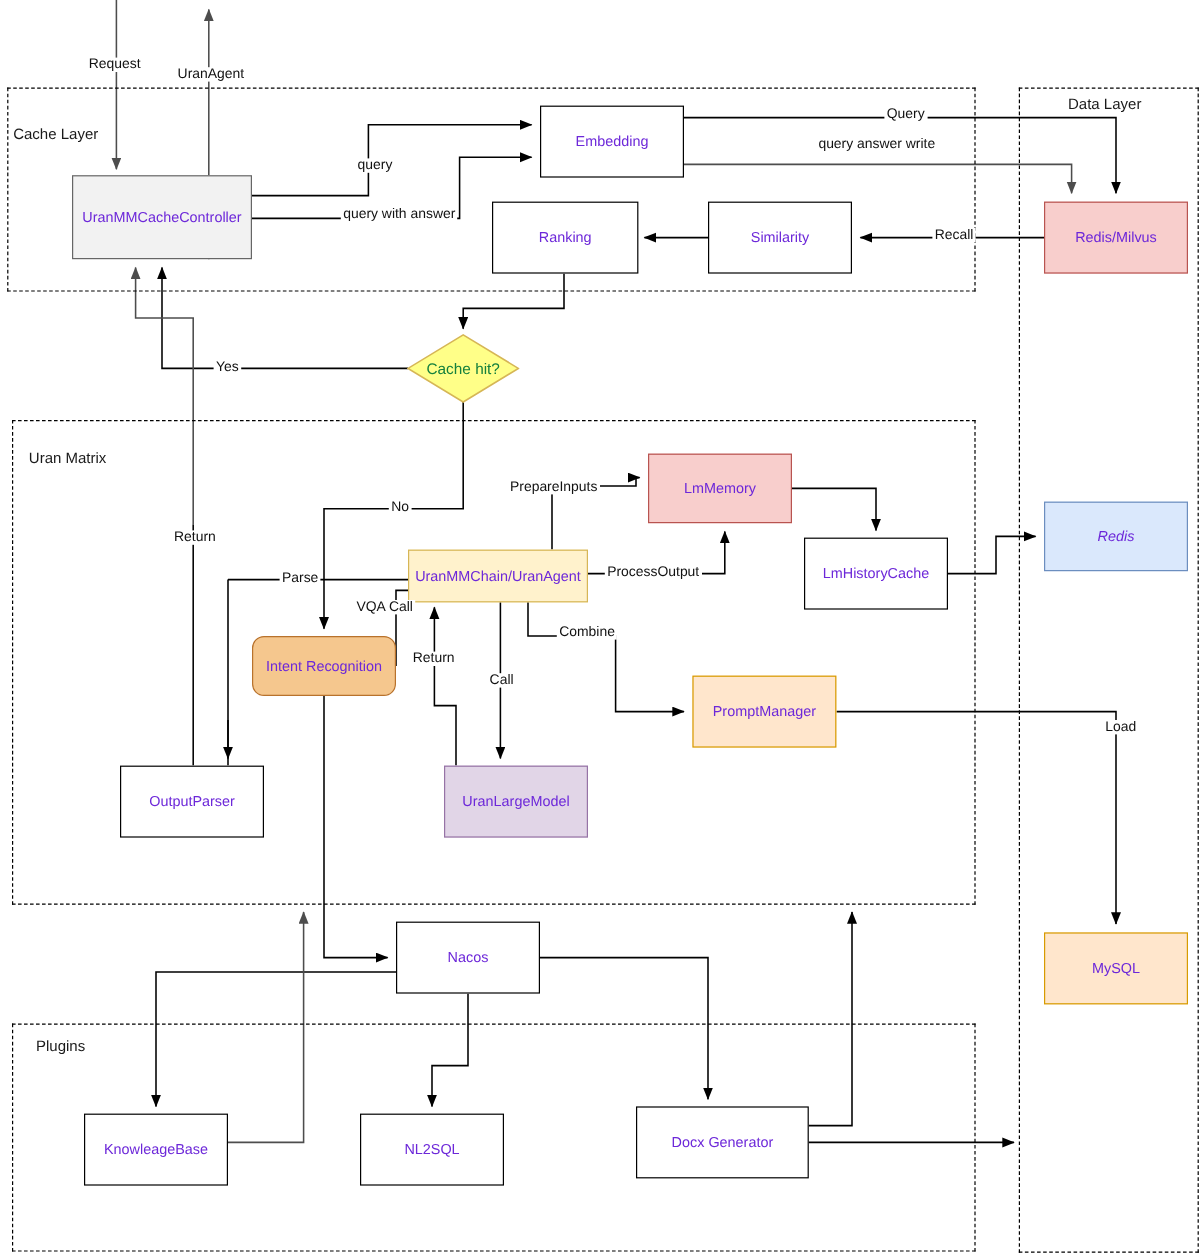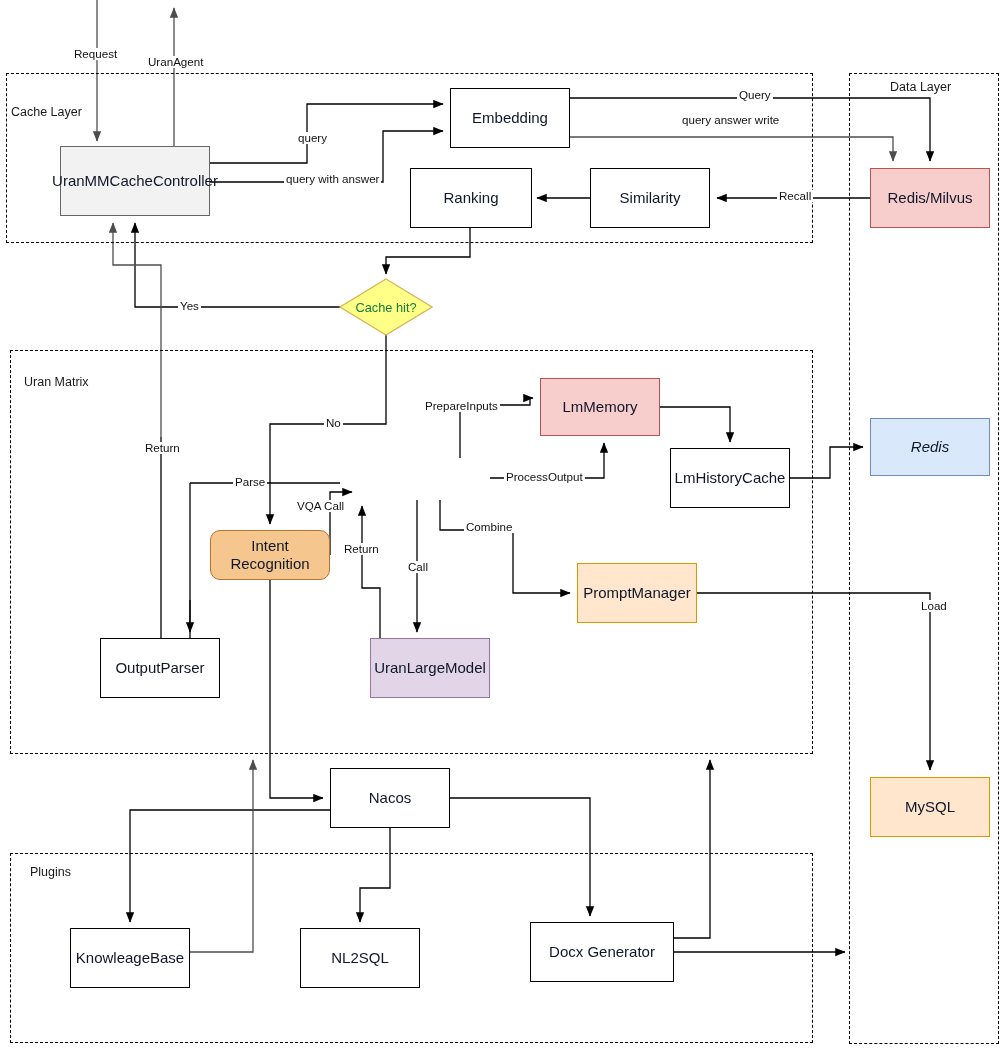--- a/index.html
+++ b/index.html
@@ -38,22 +38,22 @@
     color: #1a1a1a;
     white-space: nowrap;
   }
   .node {
     position: absolute;
     box-sizing: border-box;
     display: flex;
     align-items: center;
     justify-content: center;
     text-align: center;
-    font-size: 15px;
-    color: #0f172a;
+    font-size: 12px;
+    color: #6d28d9;
     background: #ffffff;
     border: 1.2px solid #000000;
     line-height: 1.2;
   }
   .node.plain { background:#ffffff; border-color:#000000; }
   .node.grey  { background:#f2f2f2; border-color:#666666; }
   .node.red   { background:#f8cecc; border-color:#b85450; }
   .node.blue  { background:#dae8fc; border-color:#6c8ebf; }
   .node.orange{ background:#ffe6cc; border-color:#d79b00; }
   .node.tan   { background:#f5c78e; border-color:#b8722c; border-radius:10px; }
@@ -197,20 +197,23 @@
     <span>Redis/Milvus</span>
   </div>
 
   <div class="diamond-wrap" style="left:339px; top:278px; width:94px; height:58px;">
     <svg width="94" height="58" viewBox="0 0 94 58">
       <polygon points="47,1 93,29 47,57 1,29" fill="#ffff88" stroke="#d6b656" stroke-width="1.3"></polygon>
     </svg>
     <div class="diamond-label">Cache hit?</div>
   </div>
 
+  <div class="node yellowbox" style="left:340px; top:458px; width:150px; height:44px;">
+    <span>UranMMChain/UranAgent</span>
+  </div>
 
   <div class="node tan" style="left:210px; top:530px; width:120px; height:50px;">
     <span>Intent Recognition</span>
   </div>
 
   <div class="node red" style="left:540px; top:378px; width:120px; height:58px;">
     <span>LmMemory</span>
   </div>
 
   <div class="node plain" style="left:670px; top:448px; width:120px; height:60px;">

